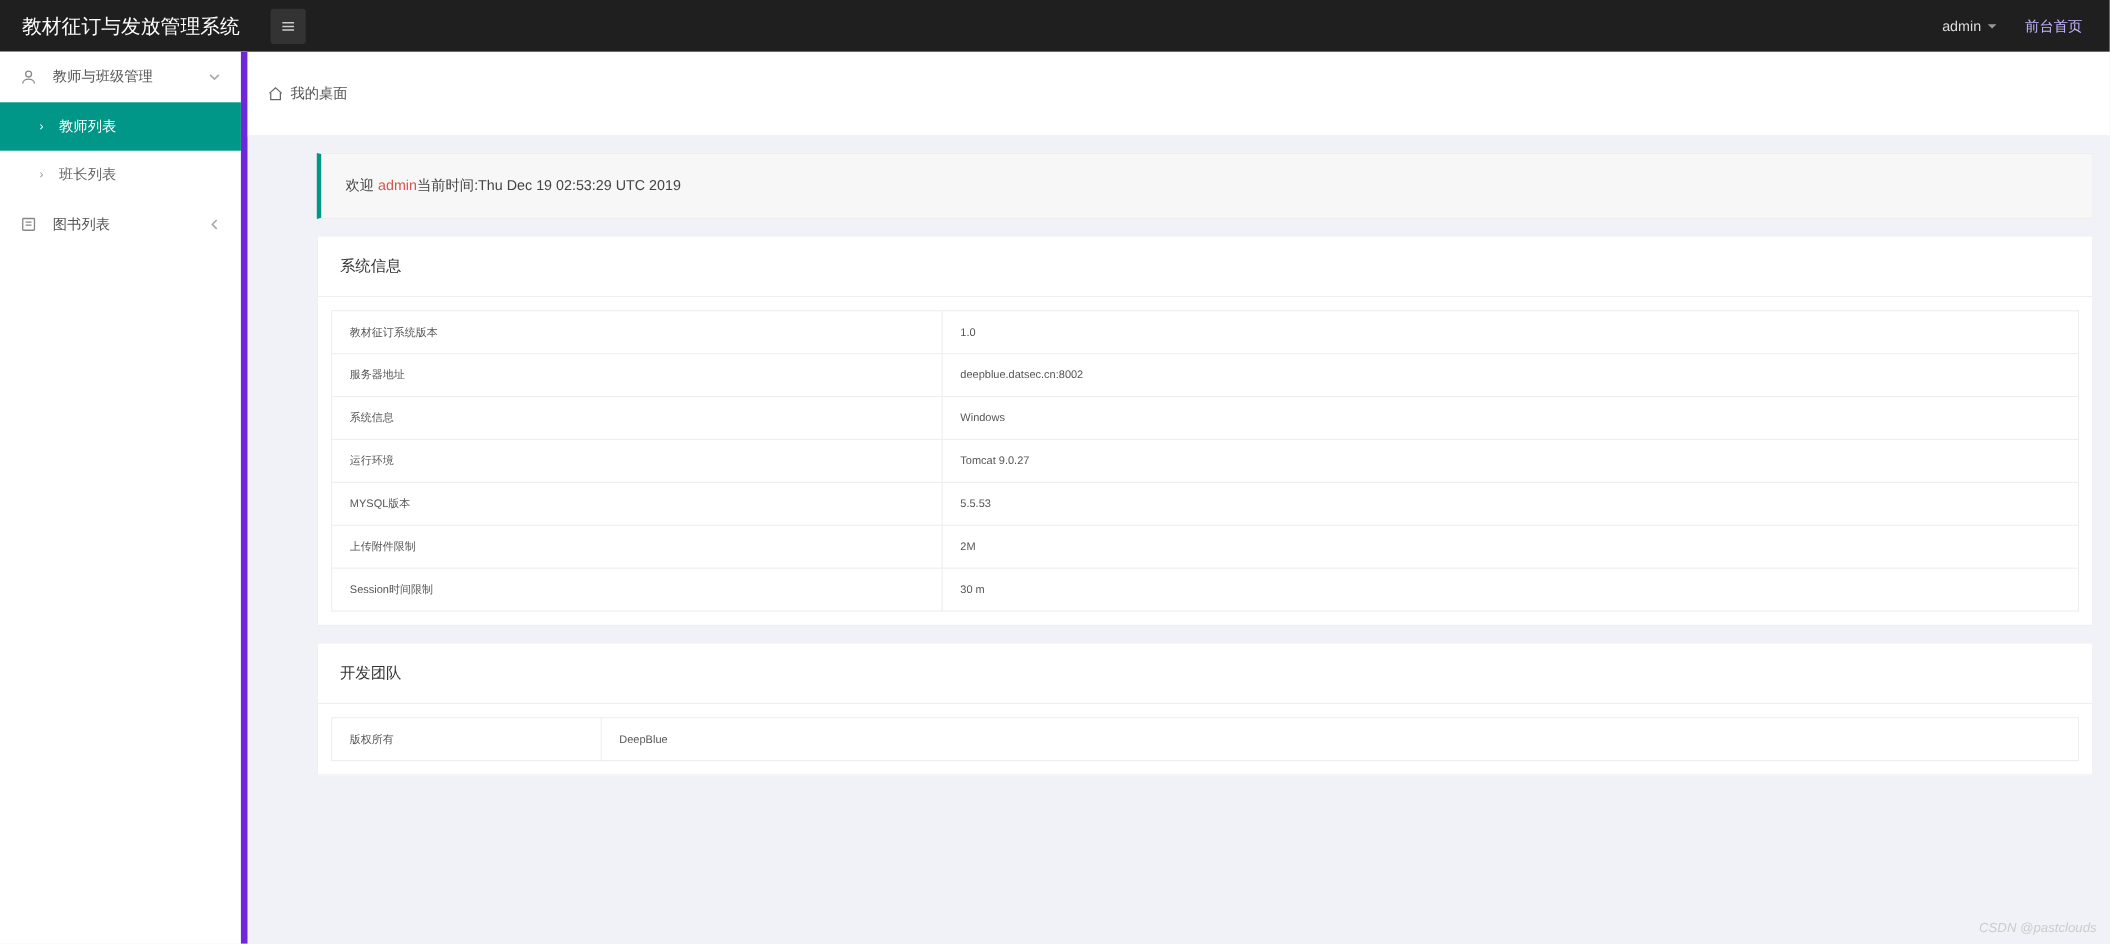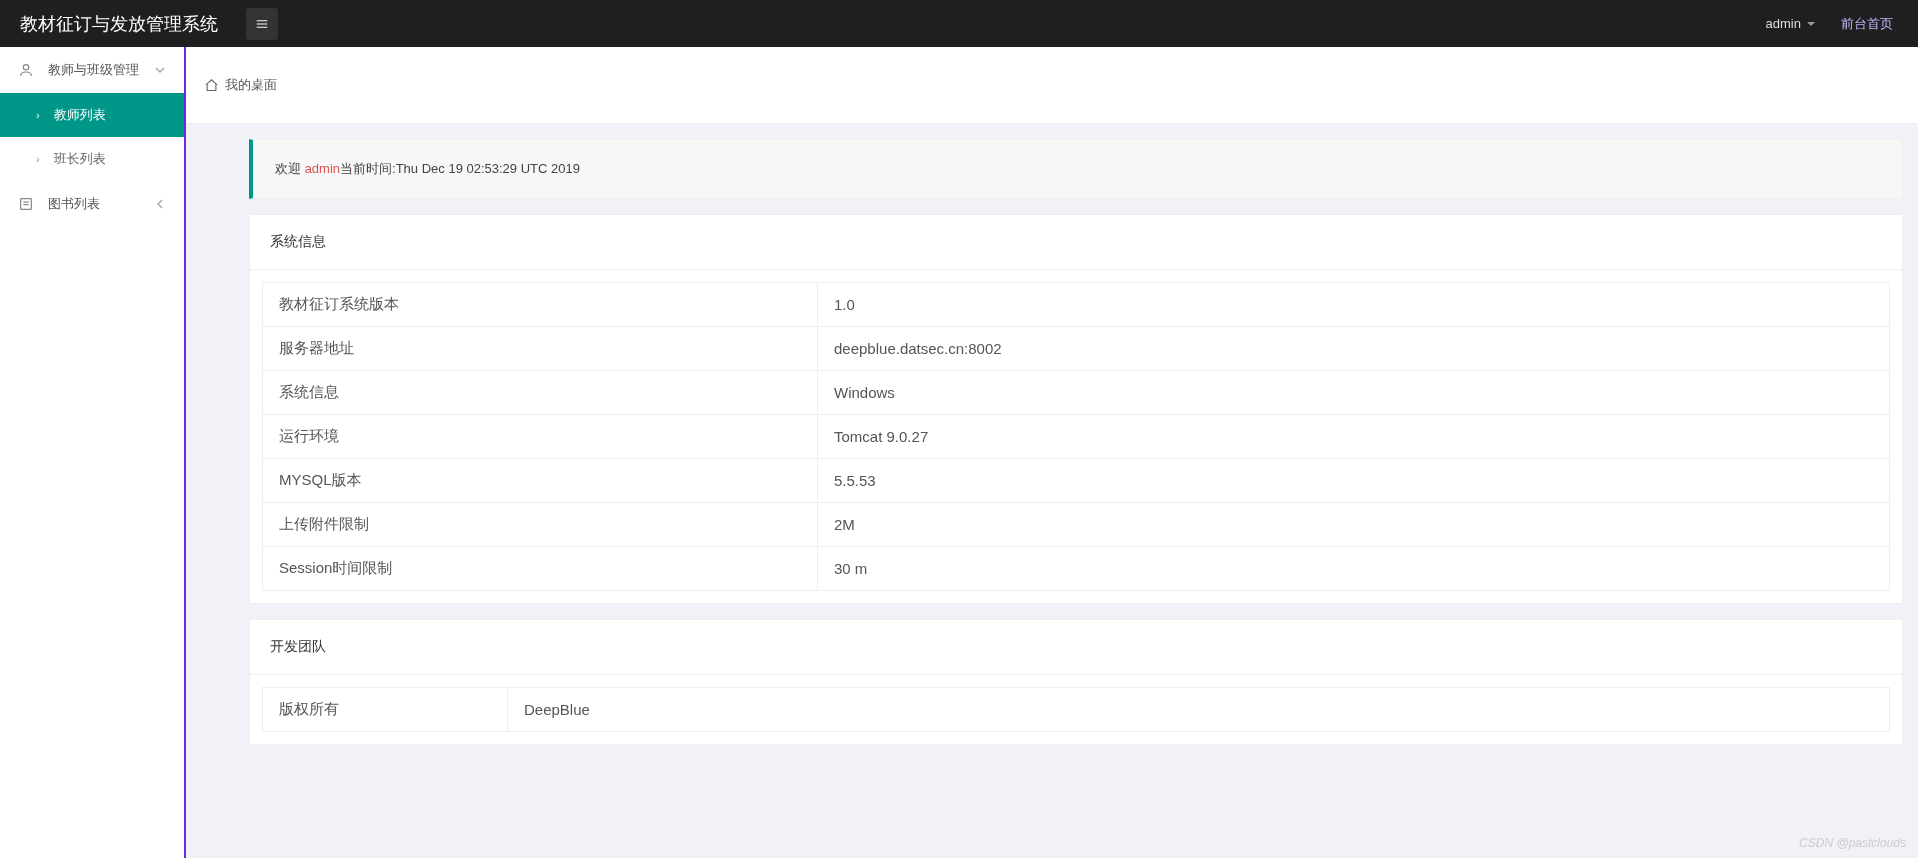--- a/index.html
+++ b/index.html
@@ -9,21 +9,21 @@
     .brand { font-size: 18px; font-weight: 500; padding: 0 20px; white-space: nowrap; }
     .menu-toggle { background: #333; width: 32px; height: 32px; display: flex; align-items: center; justify-content: center; border-radius: 3px; cursor: pointer; margin-left: 8px; }
     .menu-toggle svg { width: 16px; height: 16px; }
     .header-spacer { flex: 1; }
     .header-right { display: flex; align-items: center; padding-right: 25px; gap: 25px; }
     .user-menu { display: flex; align-items: center; gap: 5px; cursor: pointer; color: #ddd; }
     .front-link { color: #c4b5fd; cursor: pointer; }
     
     .layout { display: flex; height: calc(100vh - 47px); }
     
-    .sidebar { width: 186px; background: #fff; border-right: 2px solid #6d28d9; }
+    .sidebar { width: 225px; background: #fff; border-right: 6px solid #6d28d9; }
     .nav-section { }
     .nav-head { display: flex; align-items: center; padding: 14px 18px; cursor: pointer; color: #555; }
     .nav-head .icon-wrap { width: 20px; margin-right: 10px; display:flex; align-items:center; }
     .nav-head .label { flex: 1; }
     .nav-head .chev { color: #aaa; }
     .nav-sub { }
     .nav-sub-item { display: flex; align-items: center; padding: 13px 18px 13px 36px; cursor: pointer; color: #666; }
     .nav-sub-item .chev-r { margin-right: 14px; color: #999; font-size: 11px; }
     .nav-sub-item.active { background: #009688; color: #fff; }
     .nav-sub-item.active .chev-r { color: #fff; }
@@ -35,21 +35,21 @@
     .content { padding: 15px; margin-left: 48px; }
     
     .welcome-box { background: #f7f7f7; border: 1px solid #eee; border-left: 4px solid #009688; padding: 20px 22px; color: #444; }
     .welcome-box .uname { color: #d9534f; }
     
     .panel { background: #fff; margin-top: 15px; border: 1px solid #eee; }
     .panel-header { padding: 18px 20px; border-bottom: 1px solid #eee; font-size: 14px; color: #333; }
     .panel-body { padding: 12px; }
     
     .info-table { width: 100%; border-collapse: collapse; border: 1px solid #eee; }
-    .info-table td { padding: 12px 16px; border: 1px solid #eee; color: #555; font-size: 15px; }
+    .info-table td { padding: 12px 16px; border: 1px solid #eee; color: #555; font-size: 10px; }
     .info-table td:first-child { width: 555px; }
     
     .watermark { position: fixed; bottom: 8px; right: 12px; color: #ccc; font-size: 12px; font-style: italic; }
     
     svg { display: block; }
   </style>
 </head>
 <body>
 
 <div class="header">

